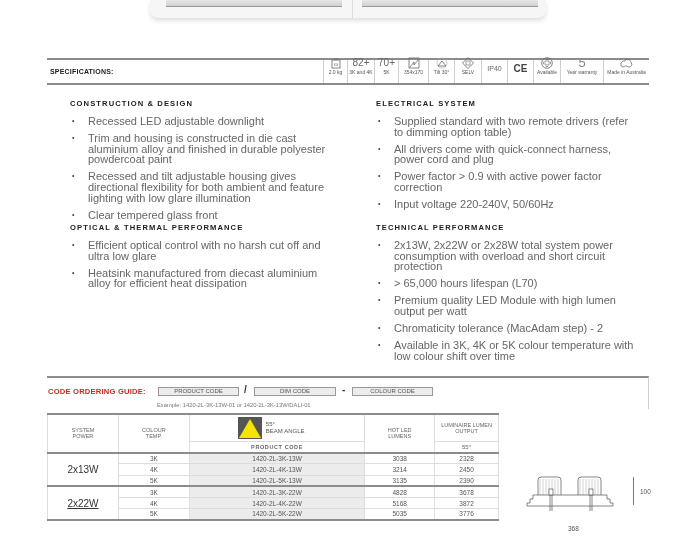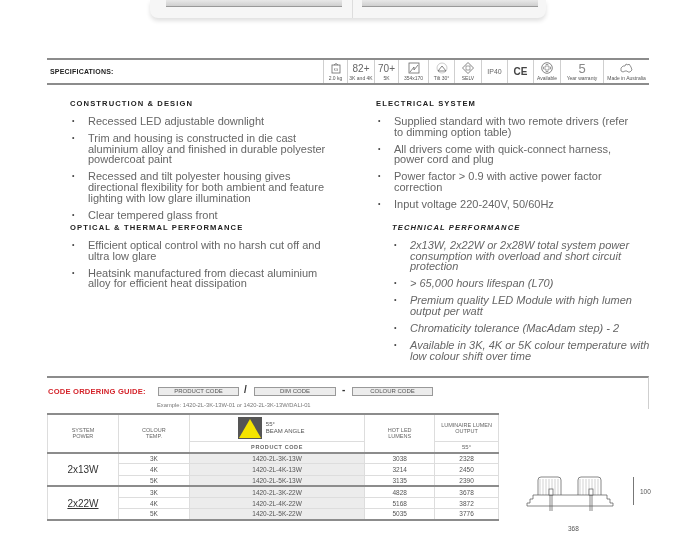--- a/index.html
+++ b/index.html
@@ -10,21 +10,21 @@
   .product-img { position: absolute; left: 150px; top: 0; width: 396px; height: 20px; }
   .product-img .frame { position: absolute; left: 0; top: 0; width: 396px; height: 18px; background: #f6f6f6; border-radius: 0 0 8px 8px; box-shadow: 0 3px 4px rgba(0,0,0,0.12); }
   .product-img .win { position: absolute; top: 0; height: 7px; background: linear-gradient(#e8e8e8, #cfcfcf); border-bottom: 1px solid #999; }
   .product-img .win.l { left: 16px; width: 176px; }
   .product-img .win.r { left: 212px; width: 176px; }
   .product-img .divider { position: absolute; left: 202px; top: 0; width: 1px; height: 18px; background: #ddd; }
 
   
   .spec-bar { position: absolute; left: 47px; top: 58px; width: 602px; height: 27px; border-top: 2px solid #8c8c8c; border-bottom: 2px solid #8c8c8c; display: flex; align-items: stretch; }
   .spec-label { flex: 1; font-size: 7px; font-weight: bold; color: #222; display: flex; align-items: center; padding-left: 3px; letter-spacing: 0.2px; }
-  .spec-cell { border-left: 1px solid #cfcfcf; display: flex; flex-direction: column; align-items: center; justify-content: flex-end; padding-bottom: 1px; }
+  .spec-cell { border-left: 1px solid #cfcfcf; display: flex; flex-direction: column; align-items: center; justify-content: flex-end; padding-bottom: 7px; }
   .spec-cell .ic { font-size: 10px; color: #666; line-height: 13px; height: 14px; display: flex; align-items: center; justify-content: center; }
   .spec-cell .cap { font-size: 5px; color: #555; line-height: 7px; white-space: nowrap; }
   .spec-cell.mid { justify-content: center; }
   .spec-cell.mid .ic { font-size: 7px; }
 
   
   .section { position: absolute; }
   .section h3 { font-size: 7.6px; font-weight: bold; color: #222; letter-spacing: 1.1px; margin-bottom: 8px; }
   .section ul { list-style: none; }
   .section li { position: relative; padding-left: 18px; font-size: 11px; line-height: 10.6px; color: #666; margin-bottom: 6.5px; }
@@ -142,21 +142,21 @@
     </span>
     <span class="cap">Made in Australia</span>
   </div>
 </div>
 
 <div class="section" style="left:70px; top:99px; width:260px;">
   <h3>CONSTRUCTION &amp; DESIGN</h3>
   <ul>
     <li>Recessed LED adjustable downlight</li>
     <li>Trim and housing is constructed in die cast aluminium alloy and finished in durable polyester powdercoat paint</li>
-    <li>Recessed and tilt polyester housing gives directional flexibility for both ambient and feature lighting with low glare illumination</li>
+    <li>Recessed and tilt adjustable housing gives directional flexibility for both ambient and feature lighting with low glare illumination</li>
     <li>Clear tempered glass front</li>
   </ul>
 </div>
 
 <div class="section" style="left:376px; top:99px; width:260px;">
   <h3>ELECTRICAL SYSTEM</h3>
   <ul>
     <li>Supplied standard with two remote drivers (refer to dimming option table)</li>
     <li>All drivers come with quick-connect harness, power cord and plug</li>
     <li>Power factor &gt; 0.9 with active power factor correction</li>
@@ -165,21 +165,21 @@
 </div>
 
 <div class="section" style="left:70px; top:223px; width:260px;">
   <h3>OPTICAL &amp; THERMAL PERFORMANCE</h3>
   <ul>
     <li>Efficient optical control with no harsh cut off and ultra low glare</li>
     <li>Heatsink manufactured from diecast aluminium alloy for efficient heat dissipation</li>
   </ul>
 </div>
 
-<div class="section" style="left:392px; top:223px; width:260px;font-style:italic;">
+<div class="section" style="left:376px; top:223px; width:260px;">
   <h3>TECHNICAL PERFORMANCE</h3>
   <ul>
     <li>2x13W, 2x22W or 2x28W total system power consumption with overload and short circuit protection</li>
     <li>&gt; 65,000 hours lifespan (L70)</li>
     <li>Premium quality LED Module with high lumen output per watt</li>
     <li>Chromaticity tolerance (MacAdam step) - 2</li>
     <li>Available in 3K, 4K or 5K colour temperature with low colour shift over time</li>
   </ul>
 </div>
 

